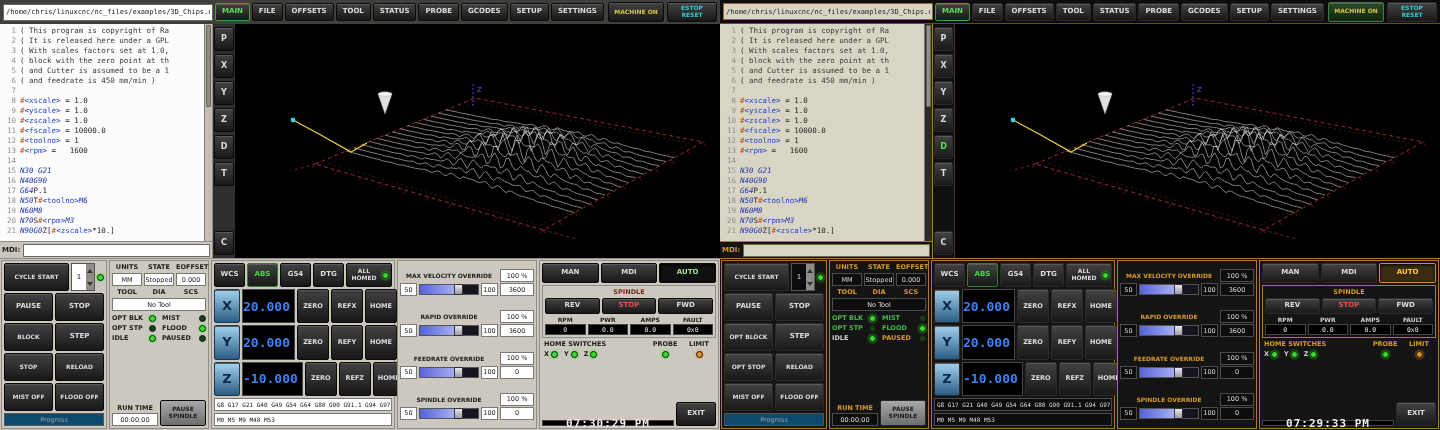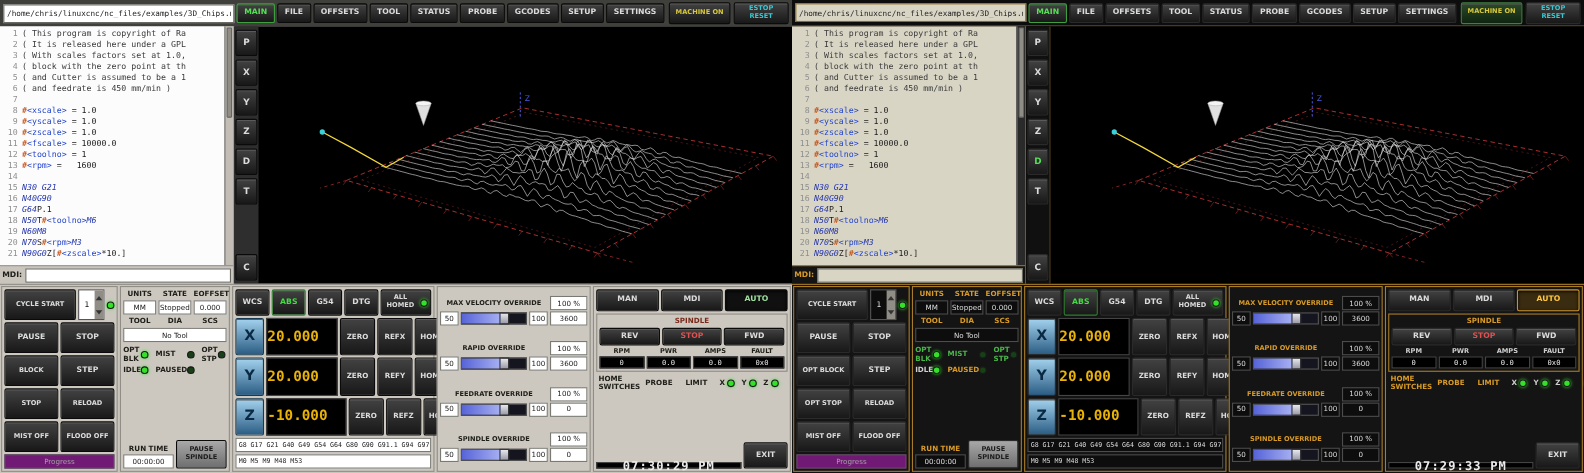--- a/index.html
+++ b/index.html
@@ -100,51 +100,51 @@
   .g1row .btn { flex:1; min-width:0; }
   .b2l { white-space:normal; font-size:6px; }
   .counter-wrap { width:24px; flex:none; display:flex; border:1px solid #555; }
   .light .counter-wrap { background:#fff; } .dark .counter-wrap { background:#0d0d0d; }
   .counter { width:14px; border:none; font:7px "DejaVu Sans",sans-serif; text-align:center; background:transparent; }
   .light .counter { color:#111; } .dark .counter { color:#ddd; }
   .spin { display:flex; flex-direction:column; justify-content:space-around; width:8px; background:#8f8d86; }
   .tri-up { width:0; height:0; border-left:3px solid transparent; border-right:3px solid transparent; border-bottom:4px solid #333; margin:0 auto; }
   .tri-dn { width:0; height:0; border-left:3px solid transparent; border-right:3px solid transparent; border-top:4px solid #333; margin:0 auto; }
   .g1 .led { align-self:center; }
-  .progress { height:13px; flex:none; background:#701a75; border:1px solid #555; color:#a0a0a0;
+  .progress { height:13px; flex:none; background:#0c4a6e; border:1px solid #555; color:#a0a0a0;
     font-size:6.5px; display:flex; align-items:center; justify-content:center; }
 
   
   .hdr3 { display:flex; gap:2px; }
   .hdr3 > * { flex:1; min-width:0; }
   .notool { flex:none; }
-  .ind-grid { display:grid; grid-template-columns:1fr 1fr 1fr 1fr; gap:2px 6px; padding:1px 0; }
+  .ind-grid { display:grid; grid-template-columns:1fr 1fr; gap:2px 6px; padding:1px 0; }
   .ind { display:flex; justify-content:space-between; align-items:center; }
   .ind-label { font-size:6.5px; font-weight:bold; }
   .light .ind-label { color:#20201a; }
   .dark  .ind-label { color:#49b649; }
   .dark .ind-grid .ind:nth-child(5) .ind-label { color:#cfcfcf; }
   .dark .ind-grid .ind:nth-child(6) .ind-label { color:#d79a27; }
   .g2bottom { margin-top:auto; display:flex; gap:2px; align-items:flex-end; }
   .rt-col { flex:1; display:flex; flex-direction:column; gap:1px; }
   .btn-gray { background:linear-gradient(180deg,#a8a8a8,#6e6e6e); color:#1c1c1c; box-shadow:none; }
   .pause-spindle { width:46px; height:26px; flex:none; }
 
   
   .wcs-row { height:24px; flex:none; display:flex; gap:2px; }
   .wcs-row .btn { flex:1; }
   .wcs-row .btn:nth-child(2) { color:#44dd44; border-color:#2f7f2f; }
   .homed-btn { flex:1.6 !important; gap:3px; white-space:normal; font-size:6px; }
   .axes { display:flex; flex-direction:column; gap:2px; flex:1; }
   .axis-row { flex:1; display:flex; gap:2px; min-height:0; }
   .axis-letter { width:26px; flex:none; font-size:13px; font-weight:bold; color:#0a2a44;
     background:linear-gradient(180deg,#a3d2ee,#2b5d84); border:1px solid #173a52; }
-  .dro-val { flex:1; background:#000; border:1px solid #444; color:#eab308;
+  .dro-val { flex:1; background:#000; border:1px solid #444; color:#3b82f6;
     font:bold 13px "DejaVu Sans Mono",monospace; display:flex; align-items:center;
-    justify-content:flex-end; padding-right:16px; }
+    justify-content:flex-end; padding-right:4px; }
   .abtn { width:32px; flex:none; font-size:6.5px; }
   .codeline { justify-content:flex-start; padding-left:2px; font-family:"DejaVu Sans Mono",monospace; font-size:6px; flex:none; }
 
   
   .ovr { flex:1; display:flex; flex-direction:column; gap:1px; justify-content:center; min-height:0; }
   .ovr-top { display:flex; gap:2px; align-items:center; }
   .ovr-label { flex:1; font-size:6px; font-weight:bold; text-align:center; white-space:nowrap; overflow:hidden; }
   .light .ovr-label { color:#20201a; }
   .dark  .ovr-label { color:#d79a27; }
   .ovr-row { display:flex; gap:2px; align-items:center; }
@@ -169,21 +169,21 @@
   .dark  .sp-title { color:#d79a27; }
   .sp-btns { display:flex; gap:2px; height:16px; }
   .sp-btns .sp-btn { flex:1; }
   .sp-btns .sp-btn:nth-child(2) { color:#e05050; }
   .sp-meters { display:grid; grid-template-columns:repeat(4,1fr); gap:2px; }
   .sp-meter { display:flex; flex-direction:column; gap:1px; min-width:0; }
   .sp-mlabel { font-size:6px; font-weight:bold; text-align:center; }
   .light .sp-mlabel { color:#20201a; } .dark .sp-mlabel { color:#cfcfcf; }
   .meter { height:11px; background:#000; border:1px solid #444; color:#e8e8e8;
     font:6.5px "DejaVu Sans Mono",monospace; display:flex; align-items:center; justify-content:center; }
-  .home-box { display:flex; flex-direction:row; gap:2px; }
+  .home-box { display:flex; flex-direction:column; gap:2px; }
   .hs-row { display:grid; grid-template-columns:1fr 34px 34px; align-items:center; }
   .hs-row .hlabel { text-align:center; }
   .hs-title { text-align:left !important; padding-left:2px; }
   .hs-axes { display:flex; gap:6px; padding-left:2px; }
   .hs-axis { display:flex; align-items:center; gap:2px; font-size:6.5px; font-weight:bold; }
   .light .hs-axis span:first-child { color:#20201a; } .dark .hs-axis span:first-child { color:#cfcfcf; }
   .hs-row .led { justify-self:center; }
   .g5bottom { margin-top:auto; display:flex; gap:2px; height:24px; flex:none; }
   .clock { flex:1; background:#000; border:1px solid #444; color:#ececec;
     font:bold 11px "DejaVu Sans Mono",monospace; letter-spacing:1px;

